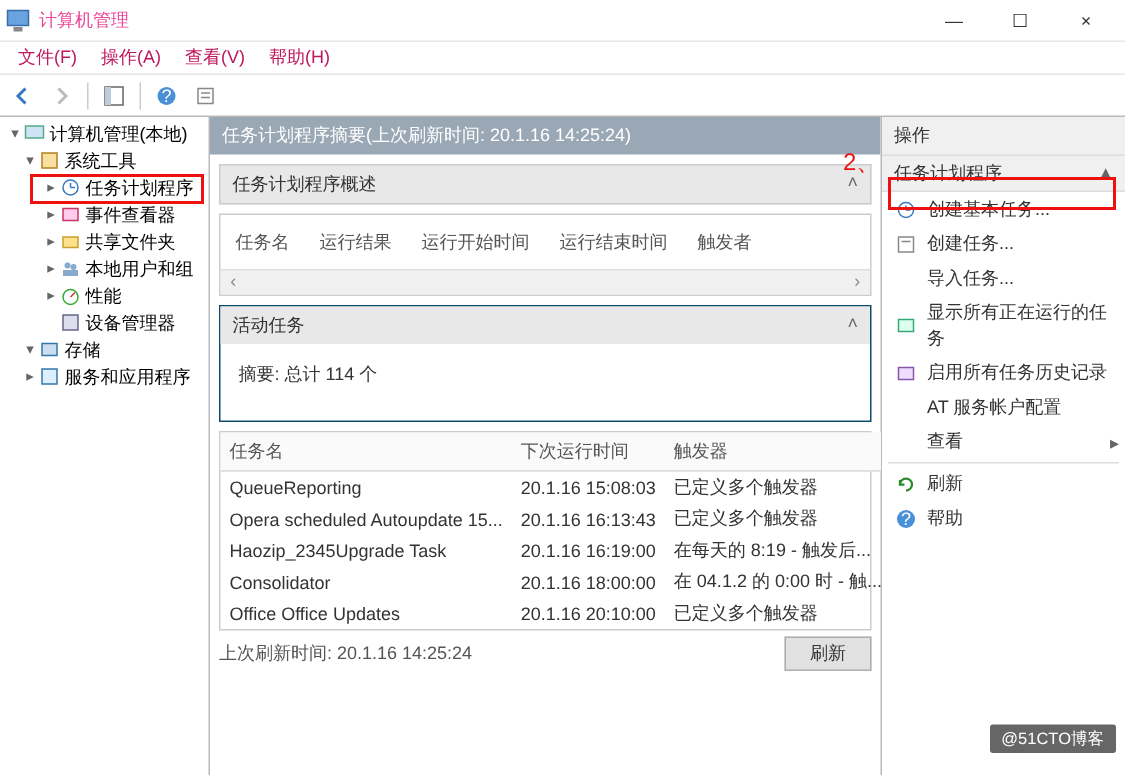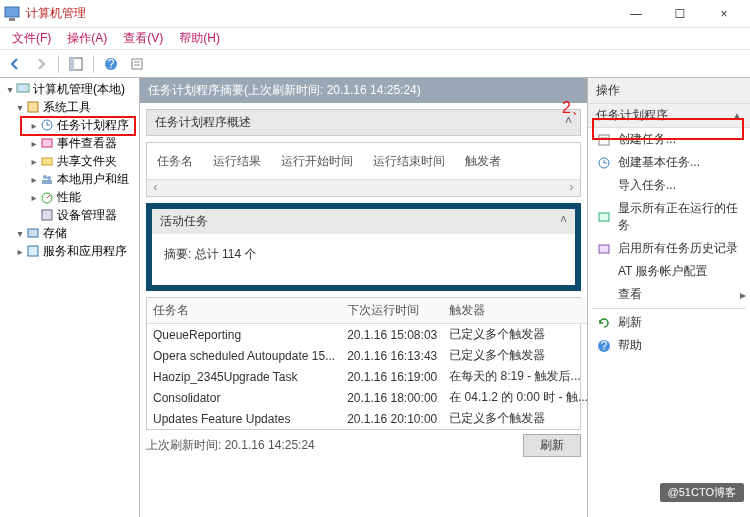--- a/index.html
+++ b/index.html
@@ -1,21 +1,21 @@
 <!DOCTYPE html>
 <html><head>
 <meta charset="utf-8">
 <style>
 * { box-sizing: border-box; margin: 0; padding: 0; font-family: "Microsoft YaHei", "Segoe UI", sans-serif; font-size: 12px; }
 body { background: #fff; width: 750px; height: 517px; overflow: hidden; position: relative; }
 
 
 .titlebar { height: 28px; background: #fff; display: flex; align-items: center; padding: 0 4px; border-bottom: 1px solid #e5e5e5; }
 .titlebar .appicon { width: 16px; height: 16px; margin-right: 6px; }
-.titlebar .title { flex: 1; color: #b91c1c; }
+.titlebar .title { flex: 1; color: #ec4899; }
 .winbtn { width: 44px; height: 28px; display: flex; align-items: center; justify-content: center; color: #333; }
 
 
 .menubar { height: 22px; display: flex; align-items: center; padding: 0 4px; background: #fff; border-bottom: 1px solid #e5e5e5; }
 .menubar .mi { padding: 2px 8px; color: #be185d; }
 
 
 .toolbar { height: 28px; display: flex; align-items: center; padding: 0 4px; gap: 4px; background: #fff; border-bottom: 1px solid #b9b9b9; }
 .tbtn { width: 22px; height: 22px; display: flex; align-items: center; justify-content: center; border: 1px solid transparent; }
 .tsep { width: 1px; height: 18px; background: #ccc; margin: 0 2px; }
@@ -37,21 +37,21 @@
 .centerpane { flex: 1; display: flex; flex-direction: column; border-right: 1px solid #b9b9b9; background: #fff; overflow: hidden; }
 .centerhdr { background: #9aa7b5; color: #fff; padding: 4px 8px; font-size: 12px; }
 .centerbody { flex: 1; overflow: auto; padding: 0; }
 
 .greybar { background: #e8e8e8; border: 1px solid #ccc; margin: 6px; padding: 4px 8px; color: #333; }
 .overviewtop { margin: 0 6px 6px 6px; border: 1px solid #ccc; padding: 6px; position: relative; }
 .overviewtop .cols { display: flex; gap: 20px; color: #555; padding: 4px 4px 20px 4px; }
 .scrollx { height: 17px; background: #f0f0f0; border-top: 1px solid #ddd; position: absolute; bottom: 0; left: 0; right: 0; display: flex; justify-content: space-between; }
 .scrollx .arr { width: 17px; text-align: center; color: #888; }
 
-.activebox { margin: 6px; border: 6px solid #0c4a6e; }
+.activebox { margin: 6px; border: 1px solid #0c4a6e; }
 .activehdr { background: #e8e8e8; padding: 4px 8px; display: flex; justify-content: space-between; color: #333; }
 .activebody { padding: 12px; color: #333; }
 .activebody p { margin-bottom: 10px; }
 
 .tasktbl { margin: 6px 6px 0 6px; border: 1px solid #ccc; }
 .tasktbl table { width: 100%; border-collapse: collapse; }
 .tasktbl th { text-align: left; font-weight: normal; color: #555; padding: 4px 6px; border-bottom: 1px solid #ddd; background: #fafafa; }
 .tasktbl td { padding: 2px 6px; color: #333; white-space: nowrap; overflow: hidden; }
 
 .footerbar { margin: 4px 6px 6px 6px; display: flex; justify-content: space-between; align-items: center; color: #555; }
@@ -290,21 +290,21 @@
                 <td>Haozip_2345Upgrade Task</td>
                 <td>20.1.16 16:19:00</td>
                 <td>在每天的 8:19 - 触发后...</td>
               </tr>
             <tr>
                 <td>Consolidator</td>
                 <td>20.1.16 18:00:00</td>
                 <td>在 04.1.2 的 0:00 时 - 触...</td>
               </tr>
             <tr>
-                <td>Updates Feature Updates</td>
+                <td>Office Office Updates</td>
                 <td>20.1.16 20:10:00</td>
                 <td>已定义多个触发器</td>
               </tr>
           </tbody>
         </table>
       </div>
 
       <div class="footerbar">
         <span>上次刷新时间: 20.1.16 14:25:24</span>
         <button class="refreshbtn">刷新</button>
@@ -314,37 +314,37 @@
 
   <div class="actionspane">
     <div class="aphdr">操作</div>
     <div class="apsub">
       <span>任务计划程序</span>
       <span style="font-size:10px;color:#666">▲</span>
     </div>
     <div class="apitem">
       <span class="icn">
           <svg width="14" height="14">
-            <rect x="2" y="2" width="10" height="10" fill="#fff" stroke="#888"></rect>
-            <line x1="4" y1="5" x2="10" y2="5" stroke="#888"></line>
-          </svg>
-        </span>
-      <span class="txt">创建任务...</span>
-    </div>
-    <div class="apitem">
-      <span class="icn">
-          <svg width="14" height="14">
             <circle cx="7" cy="7" r="5" fill="#fff" stroke="#3a78c2"></circle>
             <line x1="7" y1="4" x2="7" y2="7" stroke="#3a78c2"></line>
             <line x1="7" y1="7" x2="10" y2="7" stroke="#3a78c2"></line>
           </svg>
         </span>
       <span class="txt">创建基本任务...</span>
     </div>
     <div class="apitem">
+      <span class="icn">
+          <svg width="14" height="14">
+            <rect x="2" y="2" width="10" height="10" fill="#fff" stroke="#888"></rect>
+            <line x1="4" y1="5" x2="10" y2="5" stroke="#888"></line>
+          </svg>
+        </span>
+      <span class="txt">创建任务...</span>
+    </div>
+    <div class="apitem">
       <span class="icn">&nbsp;</span>
       <span class="txt">导入任务...</span>
     </div>
     <div class="apitem">
       <span class="icn">
           <svg width="14" height="14">
             <rect x="2" y="3" width="10" height="8" fill="#dfe" stroke="#3a7"></rect>
           </svg>
         </span>
       <span class="txt">显示所有正在运行的任务</span>

